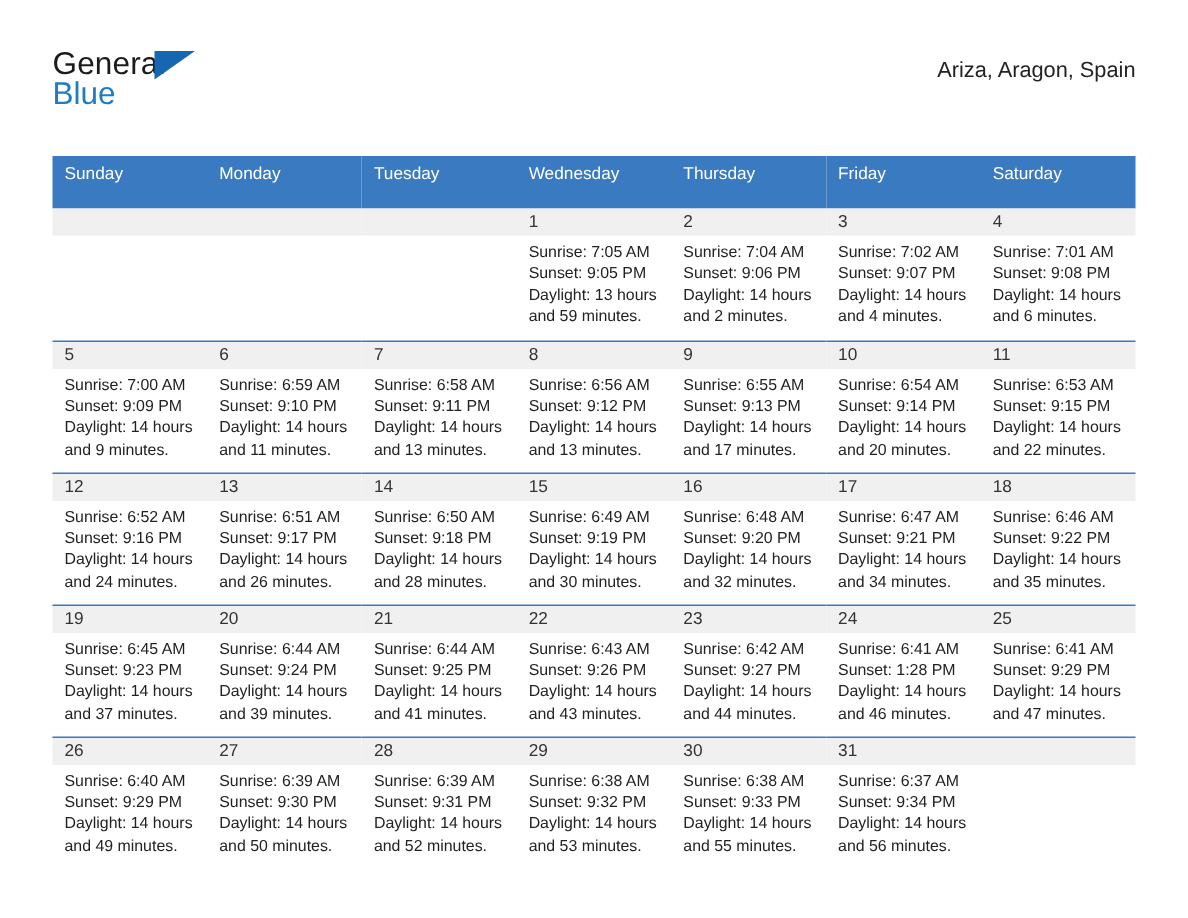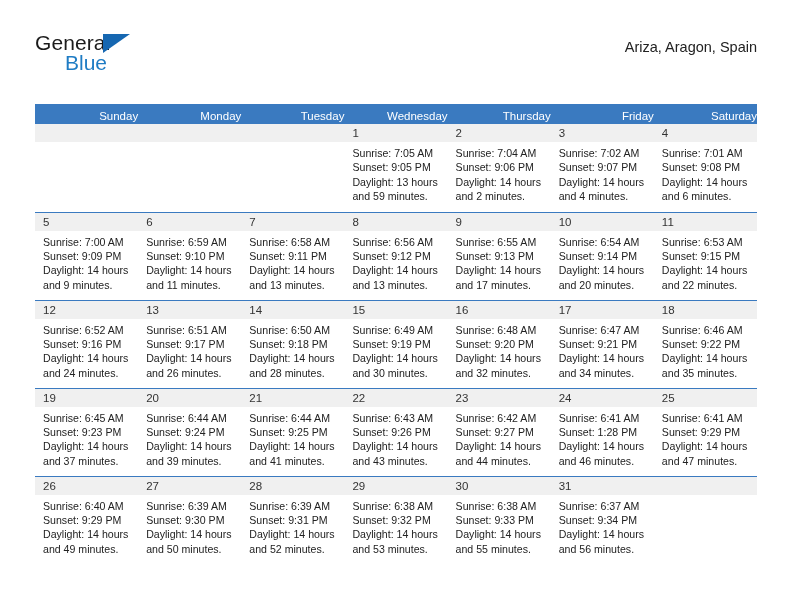--- a/index.html
+++ b/index.html
@@ -41,21 +41,20 @@
     font-size: 21px;
     color: #1b1b1b;
     letter-spacing: 0.1px;
     line-height: 22px;
     font-weight: normal;
   }
   .brand-blue {
     font-size: 21px;
     color: #1f7cc4;
     line-height: 21px;
-    margin-left: 30px;
     display: block;
     margin-top: -2px;
   }
   .brand-flag {
     position: absolute;
     left: 68px;
     top: 6px;
     width: 0;
     height: 0;
     border-left: 27px solid #1667b1;
@@ -85,22 +84,22 @@
     margin: 0 35px;
     width: 722px;
     border-collapse: collapse;
     table-layout: fixed;
   }
   .calendar th {
     background: #3a7ac0;
     color: #ffffff;
     font-size: 11.5px;
     font-weight: normal;
-    text-align: right;
-    padding: 6px 0 2px 8px;
+    text-align: left;
+    padding: 6px 0 17px 8px;
     height: 20px;
     box-sizing: border-box;
   }
   .week-row td {
     vertical-align: top;
     padding: 0;
     border-top: 1.4px solid #3a7ac0;
     height: 88px;
     box-sizing: border-box;
   }

